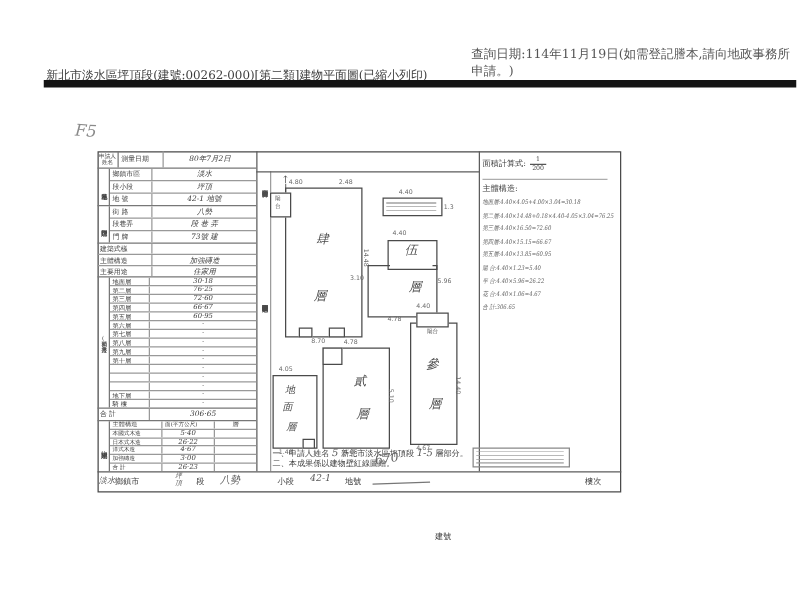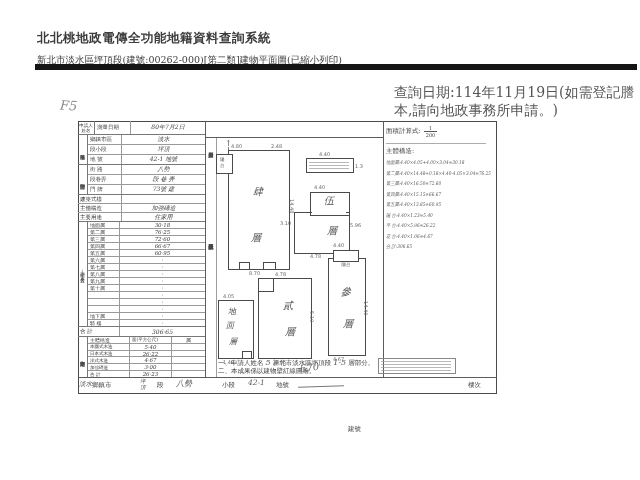--- a/index.html
+++ b/index.html
@@ -31,23 +31,22 @@
   .smudge{background:repeating-linear-gradient(0deg,#9a9a9a 0 1px,transparent 1px 3px);opacity:.7;}
   .calcline{font-size:5px;color:#606060;font-style:italic;white-space:nowrap;line-height:10.5px;
     transform:scaleX(.85);transform-origin:left top;}
   .notetxt{font-size:6.5px;color:#3c3c3c;white-space:nowrap;}
 </style>
 </head>
 <body>
 
 <div id="canvas">
 
-  <div class="abs printed" style="left:37px;top:30px;font-size:12.5px;font-weight:bold;letter-spacing:.5px;">北北桃地政電傳全功能地籍資料查詢系統</div>
   <div class="abs printed" style="left:37px;top:54px;font-size:9.5px;">新北市淡水區坪頂段(建號:00262-000)[第二類]建物平面圖(已縮小列印)</div>
-  <div class="abs printed" style="left:394px;top:36px;font-size:14px;color:#555;margin-top:48px;">查詢日期:114年11月19日(如需登記謄本,請向地政事務所申請。)</div>
+  <div class="abs printed" style="left:377px;top:36px;font-size:10px;color:#555;">查詢日期:114年11月19日(如需登記謄本,請向地政事務所申請。)</div>
   <div class="abs" style="left:35px;top:64px;width:602px;height:6px;background:#141414;"></div>
 
   <div class="abs hand" style="left:60px;top:98px;font-size:13px;color:#8a8a8a;transform:rotate(4deg);">F5</div>
 
   <div class="abs" style="left:78px;top:121px;width:419px;height:273px;border:1.2px solid #4a4a4a;box-sizing:border-box;"></div>
   <div class="ln" style="left:205px;top:121px;width:1px;height:256px;"></div>
   <div class="ln" style="left:216px;top:137px;width:1px;height:240px;opacity:.6;"></div>
   <div class="ln" style="left:383px;top:121px;width:1px;height:256px;"></div>
   <div class="ln" style="left:78px;top:377px;width:419px;height:1px;"></div>
   <div class="ln" style="left:205px;top:137px;width:179px;height:1px;"></div>

